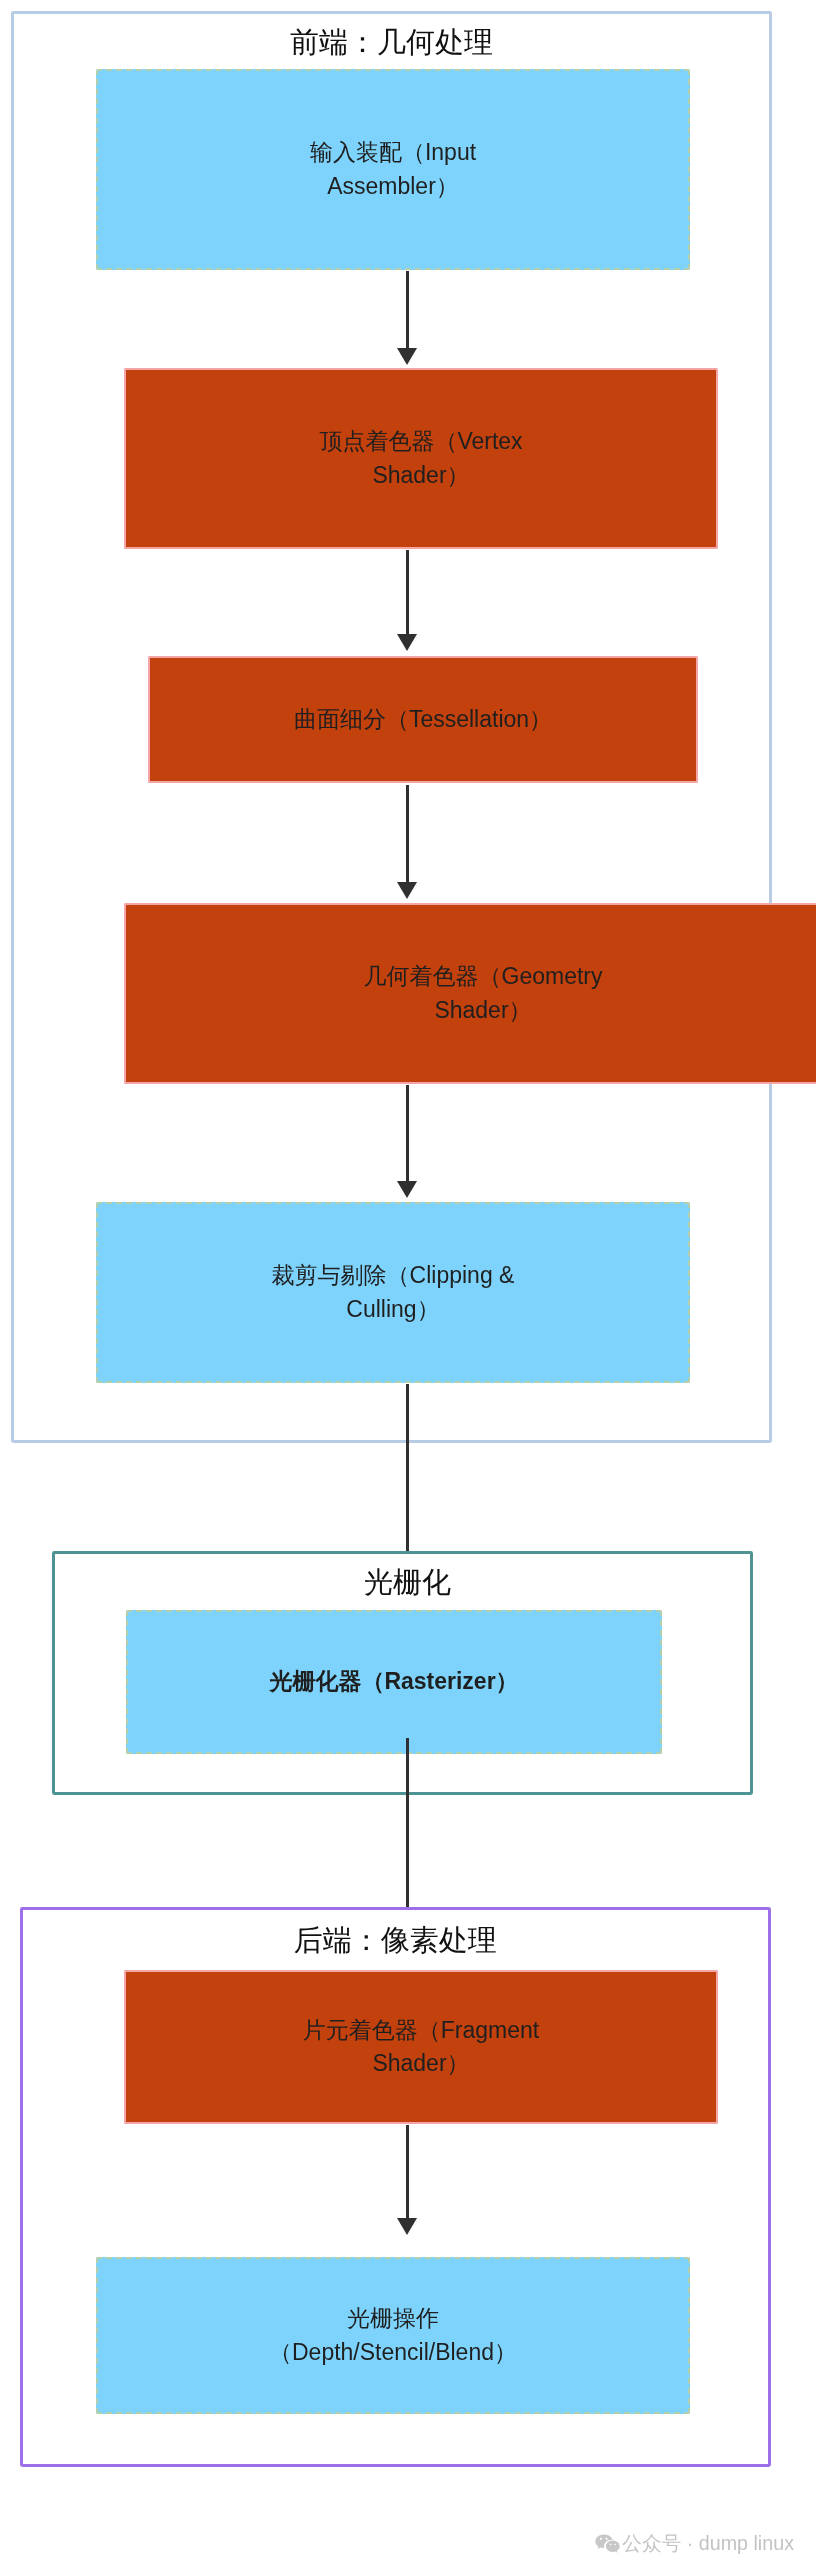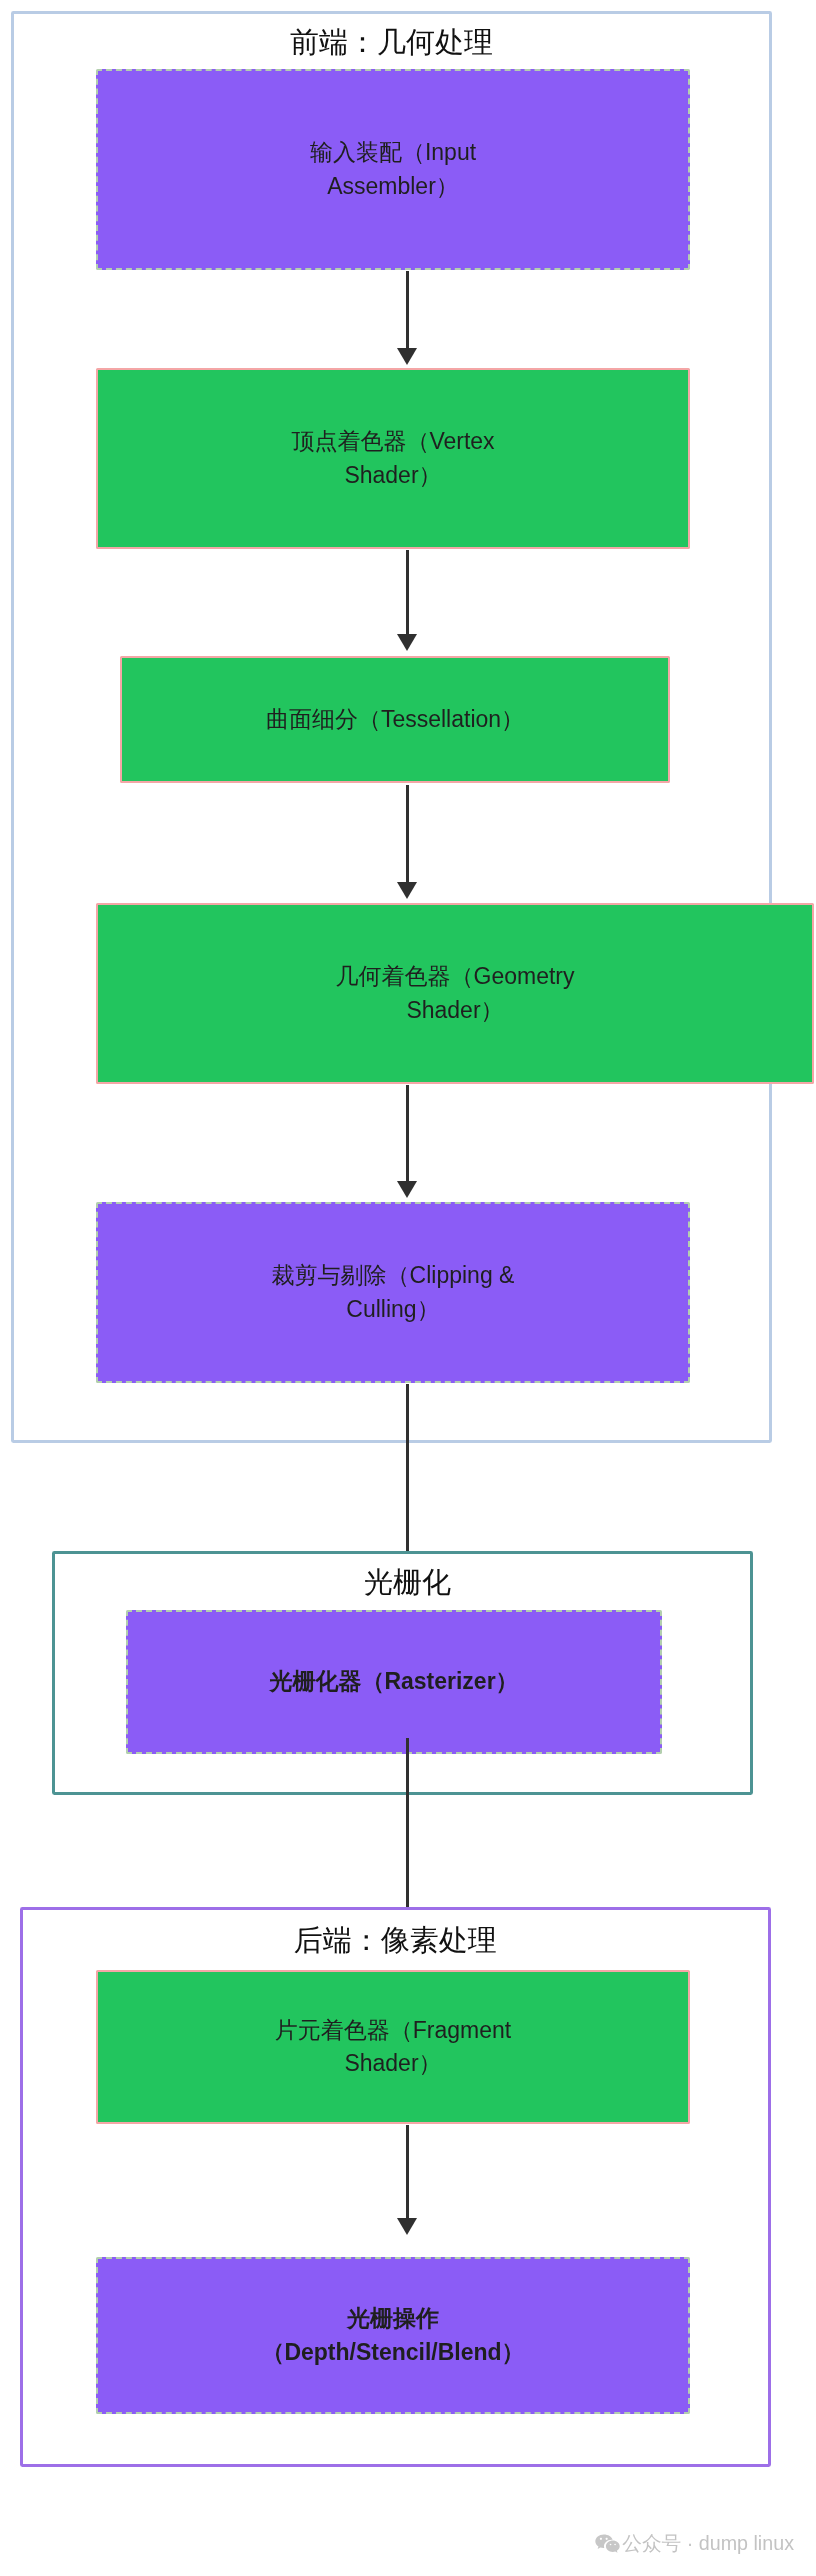--- a/index.html
+++ b/index.html
@@ -75,38 +75,39 @@
     align-items: center;
     justify-content: center;
     text-align: center;
     font-size: 23px;
     line-height: 1.45;
     color: #1f1f1f;
     padding: 4.7px 11px;
     border-radius: 1.6px;
   }
   .node-green {
-    background: #8b5cf6;
+    background: #7dd3fc;
     border: 2.4px dashed #b3cfae;
   }
   .node-pink {
-    background: #22c55e;
+    background: #c2410c;
     border: 2.4px solid #f4a6a6;
+    margin-left: 28px;
   }
   .node .label { display: block; }
 
   
   #n-ia     { left: 96px; top: 69px;   width: 594px; height: 201px; }
   #n-vs     { left: 96px; top: 368px;  width: 594px; height: 181px; }
   #n-tess   { left: 120px; top: 656px;  width: 550px; height: 127px; }
   #n-gs     { left: 96px; top: 903px; width: 718px; height: 181px; }
   #n-clip   { left: 96px; top: 1202px; width: 594px; height: 181px; }
   #n-rast   { left: 126px; top: 1610px; width: 536px; height: 144px; font-weight: bold; }
   #n-fs     { left: 96px; top: 1970px; width: 594px; height: 154px; }
-  #n-rop    { left: 96px; top: 2257px; width: 594px; height: 157px; font-weight: bold; }
+  #n-rop    { left: 96px; top: 2257px; width: 594px; height: 157px; }
 
   
   .edge {
     position: absolute;
     width: 0;
     border-left: 3.1px solid #303030;
   }
   .arrowhead {
     position: absolute;
     width: 0; height: 0;

